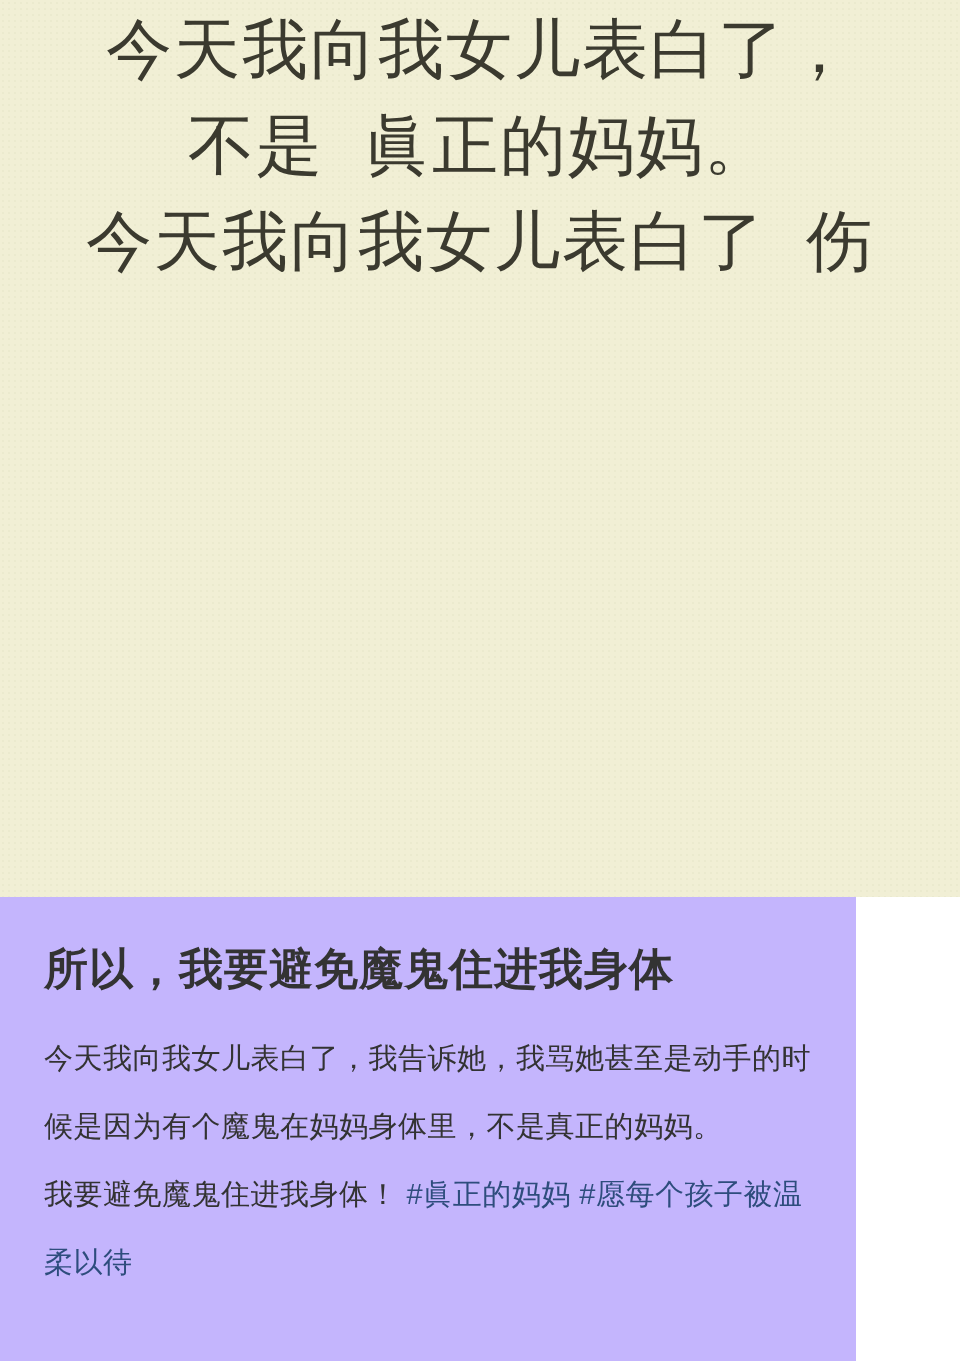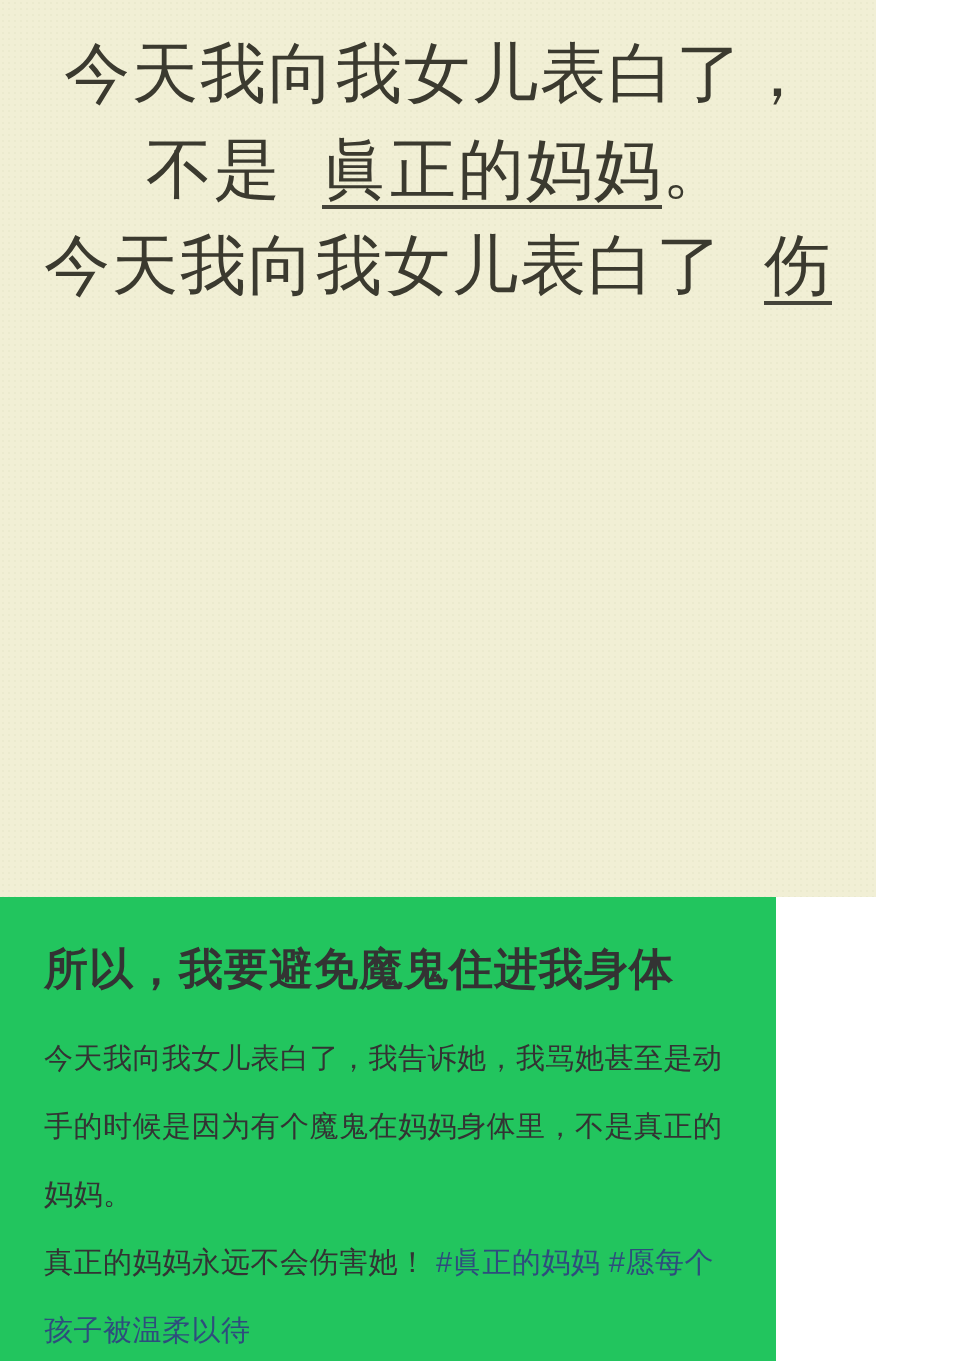--- a/index.html
+++ b/index.html
@@ -10,50 +10,49 @@
   body {
     width: 960px;
     height: 1361px;
     overflow: hidden;
     font-family: "Liberation Sans", sans-serif;
   }
 
   
   .poster {
     box-sizing: border-box;
-    width: 876px;
+    width: 960px;
     height: 897px;
     background-color: #f1efd5;
     background-image: radial-gradient(rgba(90,85,40,0.035) 1px, transparent 1px);
     background-size: 6px 6px;
-    padding-top: 26px;
+    padding-top: 2px;
     text-align: center;
     font-family: "DejaVu Serif", serif;
     font-size: 66px;
     line-height: 96px;
     letter-spacing: 2px;
     color: #3b3a2f;
   }
   .poster-line {
     white-space: nowrap;
   }
   .poster .u {
-    text-decoration: underline;
     text-decoration-thickness: 4px;
     text-underline-offset: 13px;
     text-decoration-color: #45443a;
     margin-left: 40px;
   }
 
   
   .caption {
     box-sizing: border-box;
-    width: 776px;
+    width: 856px;
     height: 464px;
-    background: #22c55e;
+    background: #c4b5fd;
     padding: 46px 44px 0 44px;
   }
   .caption-title {
     margin: 0 0 28px 0;
     font-size: 44px;
     line-height: 1.2;
     font-weight: bold;
     color: #333333;
     letter-spacing: 1px;
   }
@@ -75,14 +74,14 @@
 
 <div class="poster">
   <div class="poster-line"><span>今天我向我女儿表白了，</span></div>
   <div class="poster-line"><span>不是</span><span class="u">眞正的妈妈</span><span>。</span></div>
   <div class="poster-line"><span>今天我向我女儿表白了</span><span class="u">伤</span></div>
 </div>
 
 <div class="caption">
   <h1 class="caption-title">所以，我要避免魔鬼住进我身体</h1>
   <p class="caption-body">今天我向我女儿表白了，我告诉她，我骂她甚至是动手的时候是因为有个魔鬼在妈妈身体里，不是真正的妈妈。</p>
-  <p class="caption-body"><span>真正的妈妈永远不会伤害她！</span> <span class="hashtag">#眞正的妈妈</span> <span class="hashtag">#愿每个孩子被温柔以待</span></p>
+  <p class="caption-body"><span>我要避免魔鬼住进我身体！</span> <span class="hashtag">#眞正的妈妈</span> <span class="hashtag">#愿每个孩子被温柔以待</span></p>
 </div>
 
 </body></html>

